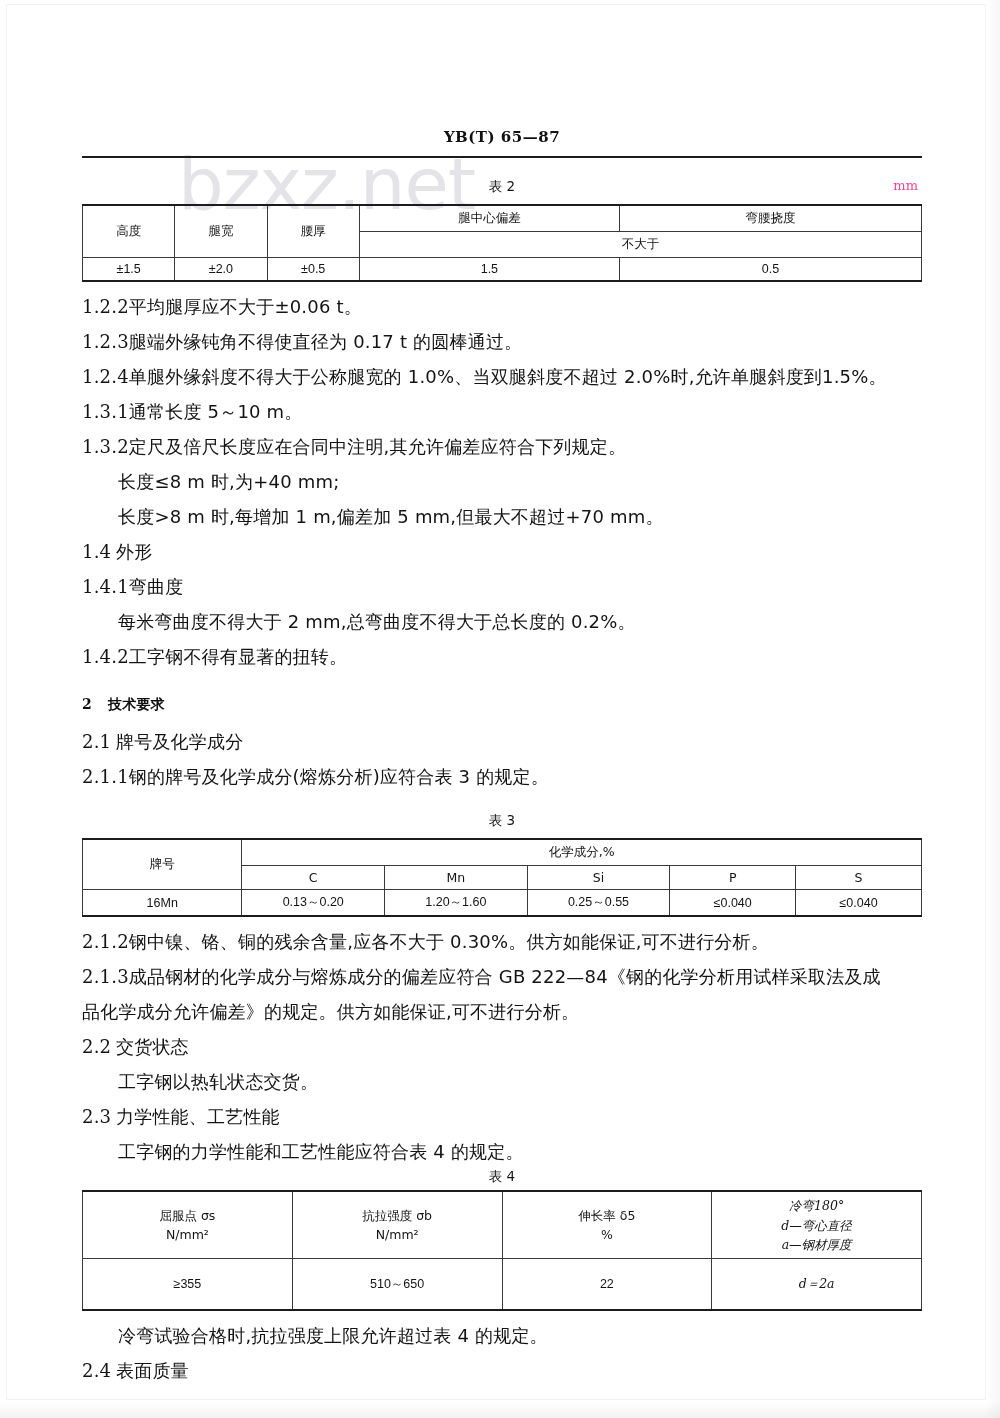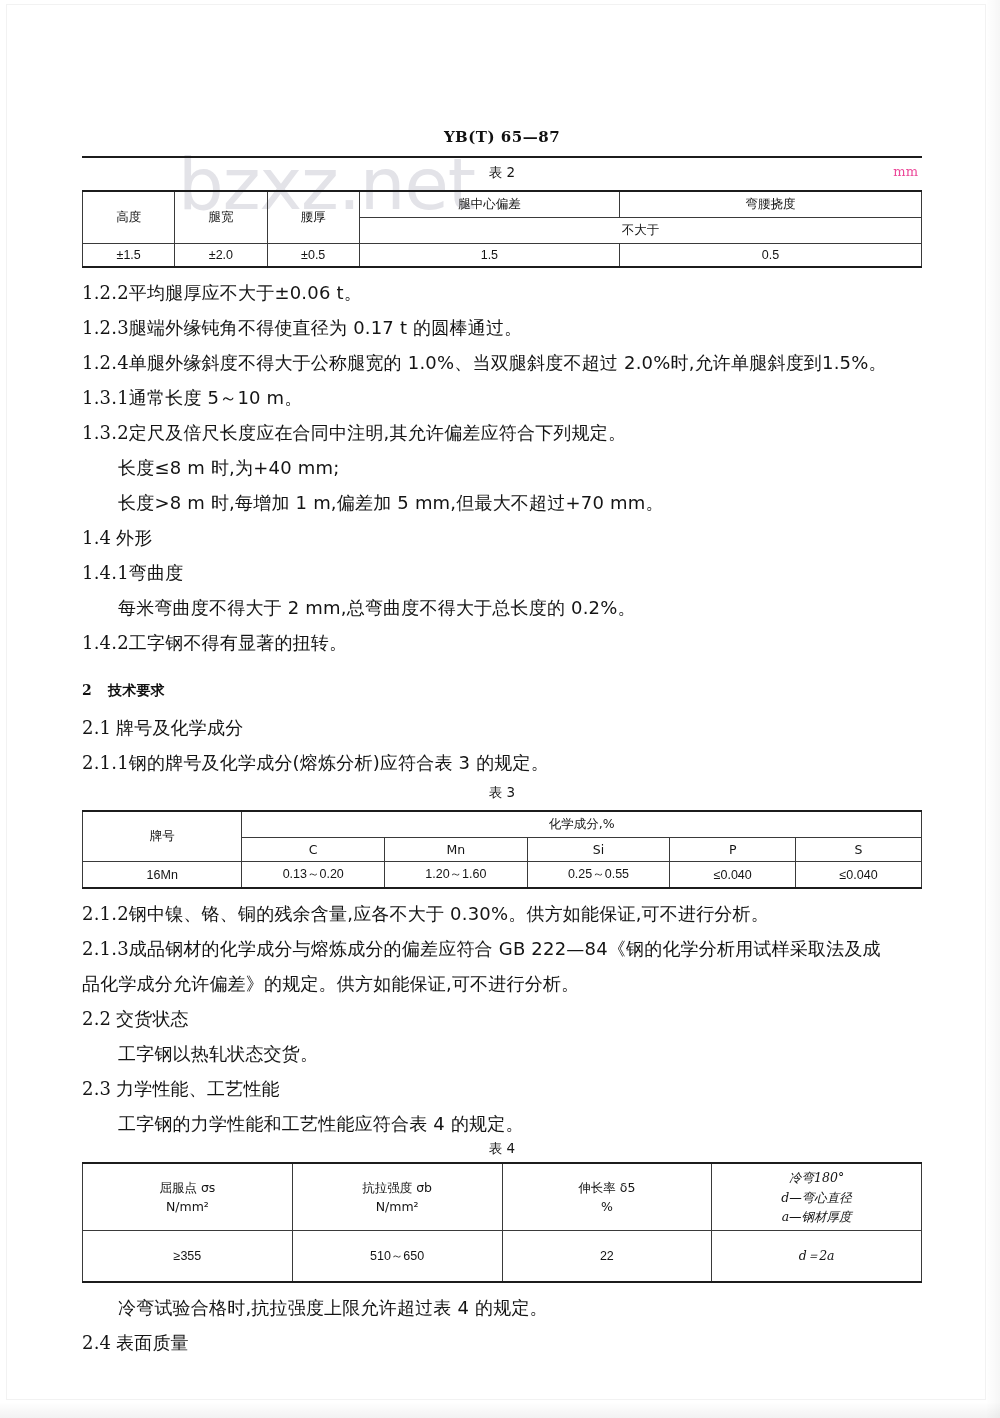--- a/index.html
+++ b/index.html
@@ -72,21 +72,21 @@
   .header-rule {
     margin-top: 10px;
     height: 0;
     border-top: 2px solid #1c1c1c;
   }
 
   
   .cap-row {
     position: relative;
     height: 26px;
-    margin-top: 6px;
+    margin-top: 20px;
   }
   .table-caption {
     text-align: center;
     font-size: 13.5px;
     font-family: "DejaVu Sans", "Liberation Sans", sans-serif;
     color: #151515;
   }
   .unit-right {
     position: absolute;
     right: 4px;

